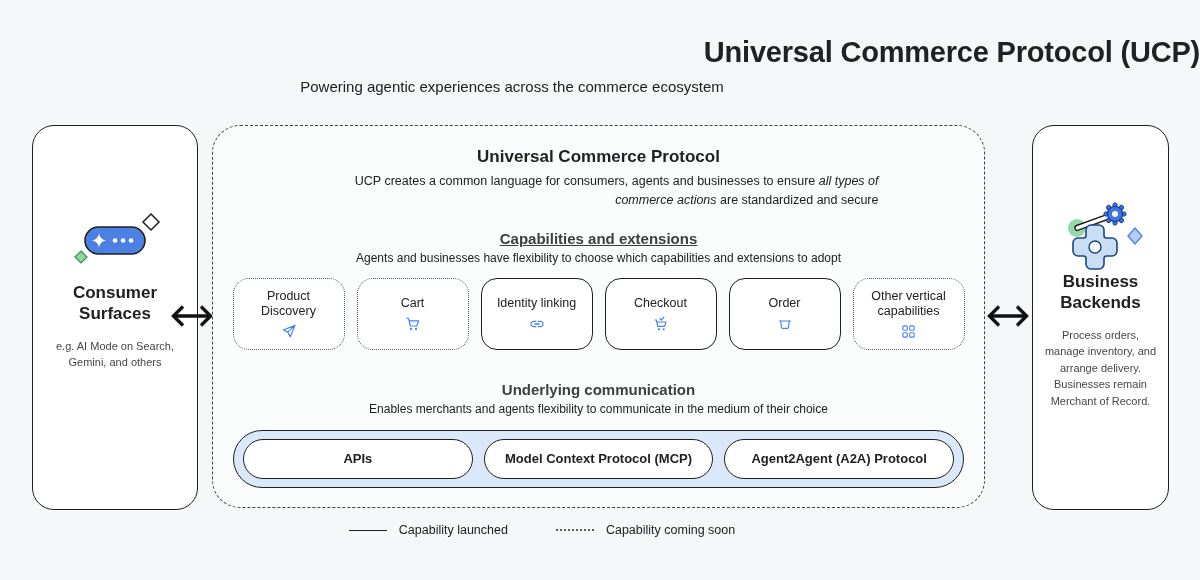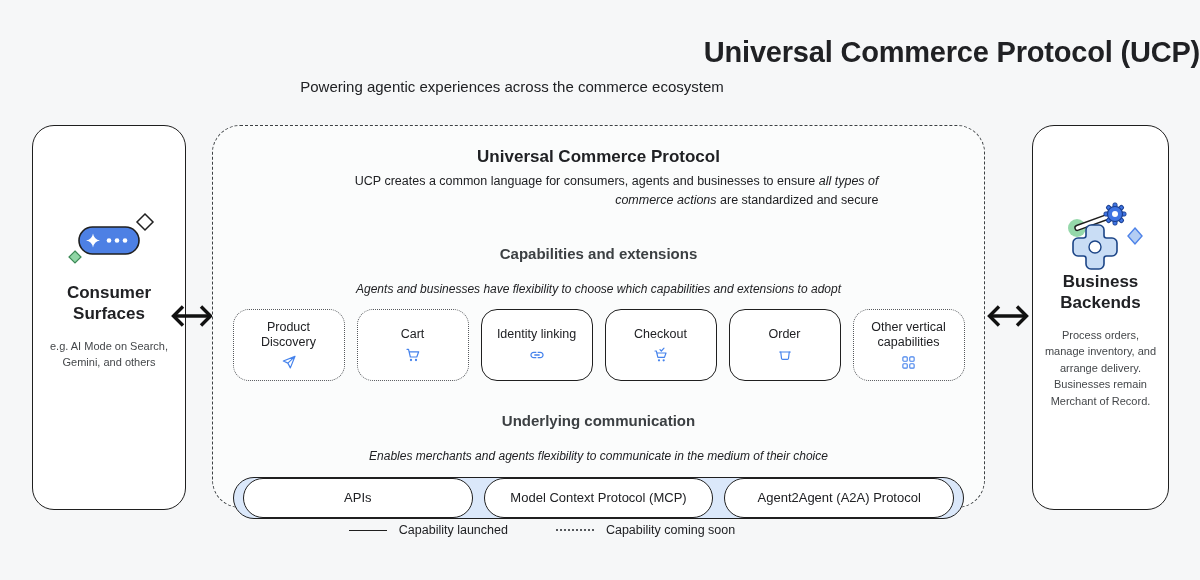--- a/index.html
+++ b/index.html
@@ -23,21 +23,21 @@
     top:78px; left:0; width:1024px;
     text-align:center; font-size:15px; font-weight:400; color:#202124;
   }
 
   
   .side-panel {
     top:125px; height:385px; background:#ffffff;
     border:1.6px solid #1f1f1f; border-radius:22px;
     display:flex; flex-direction:column; align-items:center;
   }
-  .side-panel.left  { left:32px;  width:154px; }
+  .side-panel.left  { left:32px;  width:166px; }
   .side-panel.right { left:1032px; width:137px; }
   .side-title {
     font-size:17px; font-weight:700; text-align:center; line-height:1.25;
     color:#202124; width:110px;
   }
   .side-desc {
     margin-top:13px; font-size:11px; color:#44474a; text-align:center;
     line-height:1.5; padding:0 10px;
   }
   .side-icon { display:block; }
@@ -59,22 +59,22 @@
     display:flex; flex-direction:column; align-items:center;
   }
   .ucp-title { margin-top:21px; font-size:17px; font-weight:600; color:#202124; }
   .ucp-desc  {
     margin-top:5px; font-size:12.5px; line-height:1.5; text-align:right;
     max-width:560px; color:#202124;
   }
   .ucp-desc .it { font-style:italic; }
 
   .section-heading { font-size:15px; font-weight:600; color:#3c4043; }
-  .section-sub { margin-top:20px; font-size:12px; color:#202124;font-style:italic; }
-  .cap-heading  { margin-top:35px; }
+  .section-sub { margin-top:4px; font-size:12px; color:#202124; }
+  .cap-heading  { margin-top:20px;text-decoration:underline; }
   .comm-heading { margin-top:31px; }
 
   
   .cards-row {
     margin-top:13px; display:flex; gap:12px; justify-content:center;
   }
   .card {
     width:112px; height:72px; background:#ffffff; border-radius:16px;
     display:flex; flex-direction:column; align-items:center; justify-content:center;
     gap:5px;
@@ -90,21 +90,21 @@
   
   .comm-box {
     margin-top:14px; width:731px; height:58px;
     background:#dbe8fa; border:1.3px solid #1f1f1f; border-radius:29px;
     display:flex; align-items:center; gap:11px; padding:0 9px;
   }
   .protocol-pill {
     flex:1; height:40px; background:#ffffff;
     border:1.4px solid #1f1f1f; border-radius:20px;
     display:flex; align-items:center; justify-content:center;
-    font-size:13px; font-weight:400; color:#202124;
+    font-size:13px; font-weight:700; color:#202124;
   }
 
   
   .legend {
     top:523px; left:0; width:1084px;
     display:flex; justify-content:center; align-items:center; gap:48px;
   }
   .legend-item { display:flex; align-items:center; gap:12px; }
   .legend-line { width:38px; height:0; }
   .legend-line.solid  { border-top:1.8px solid #1f1f1f; }

